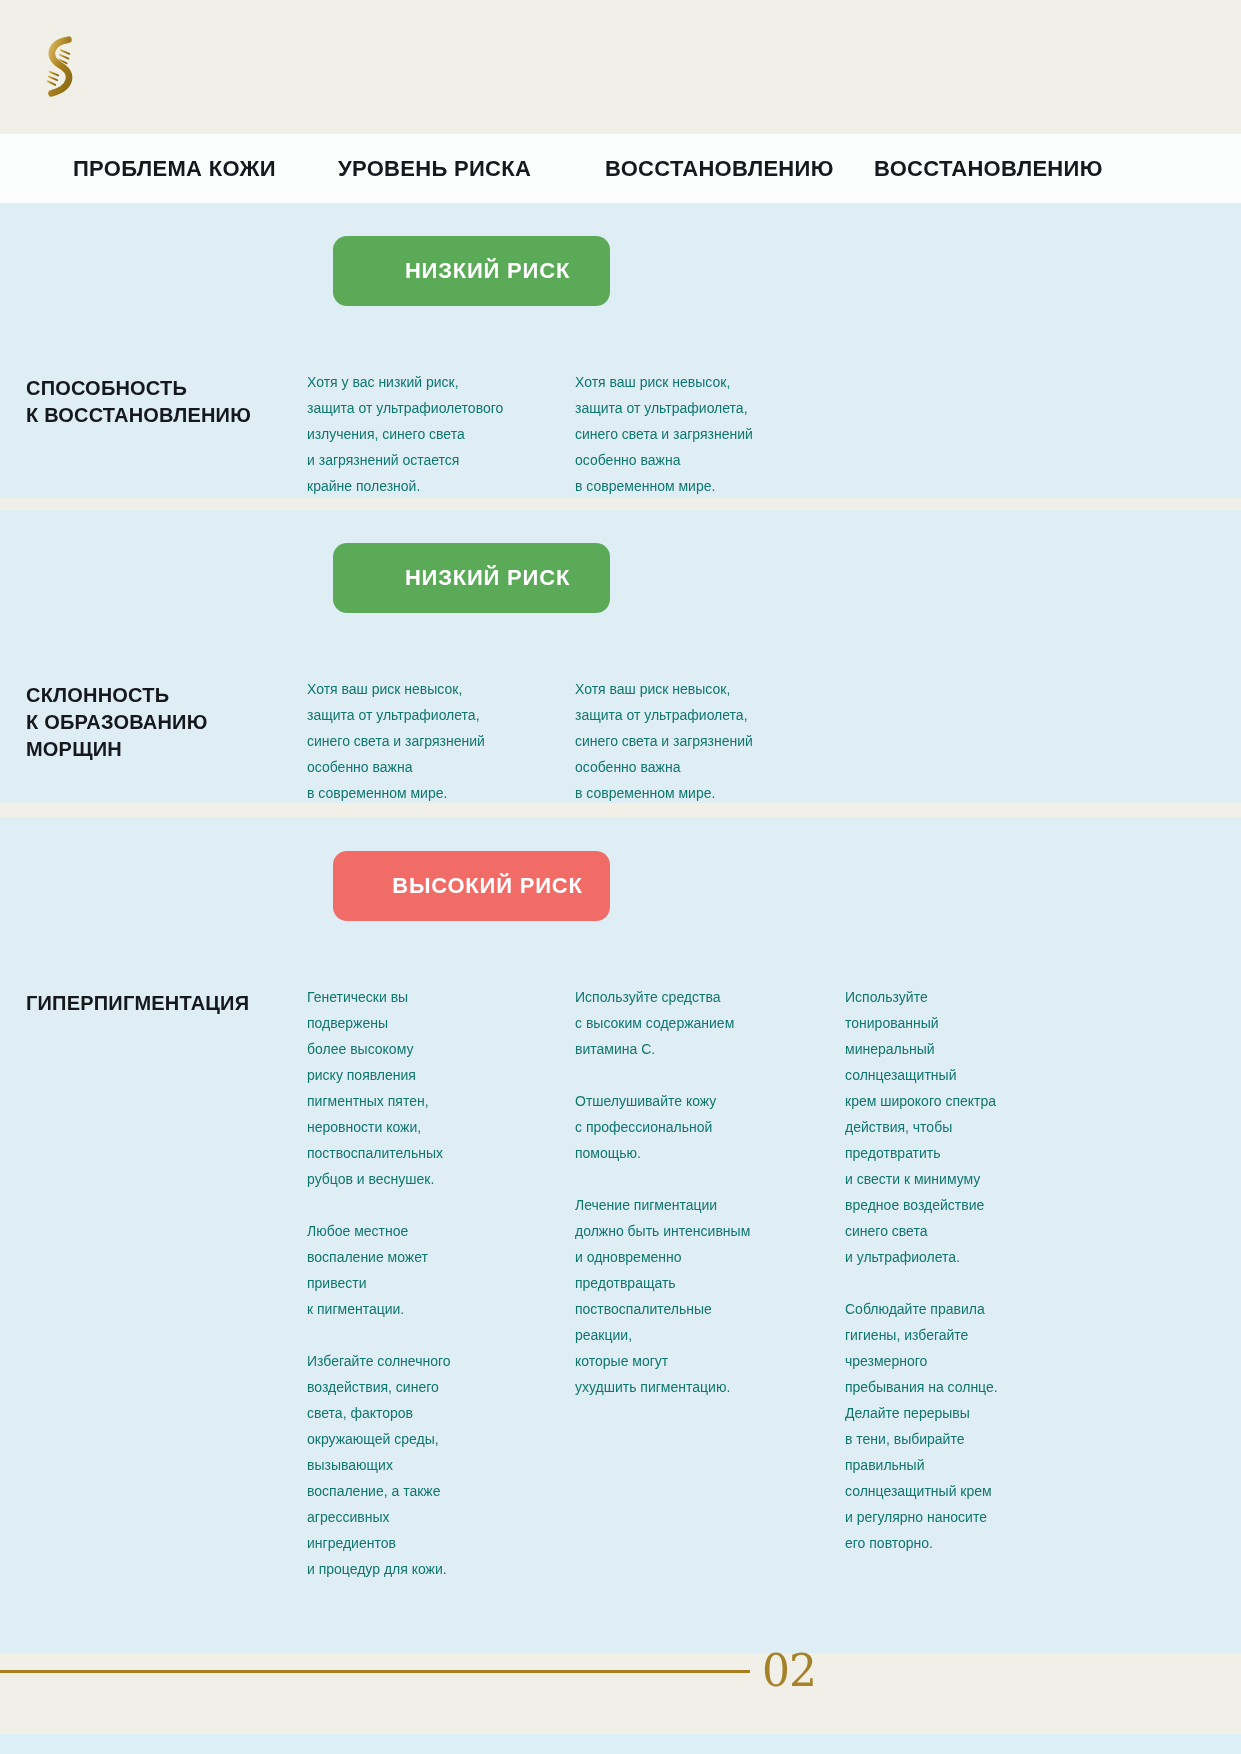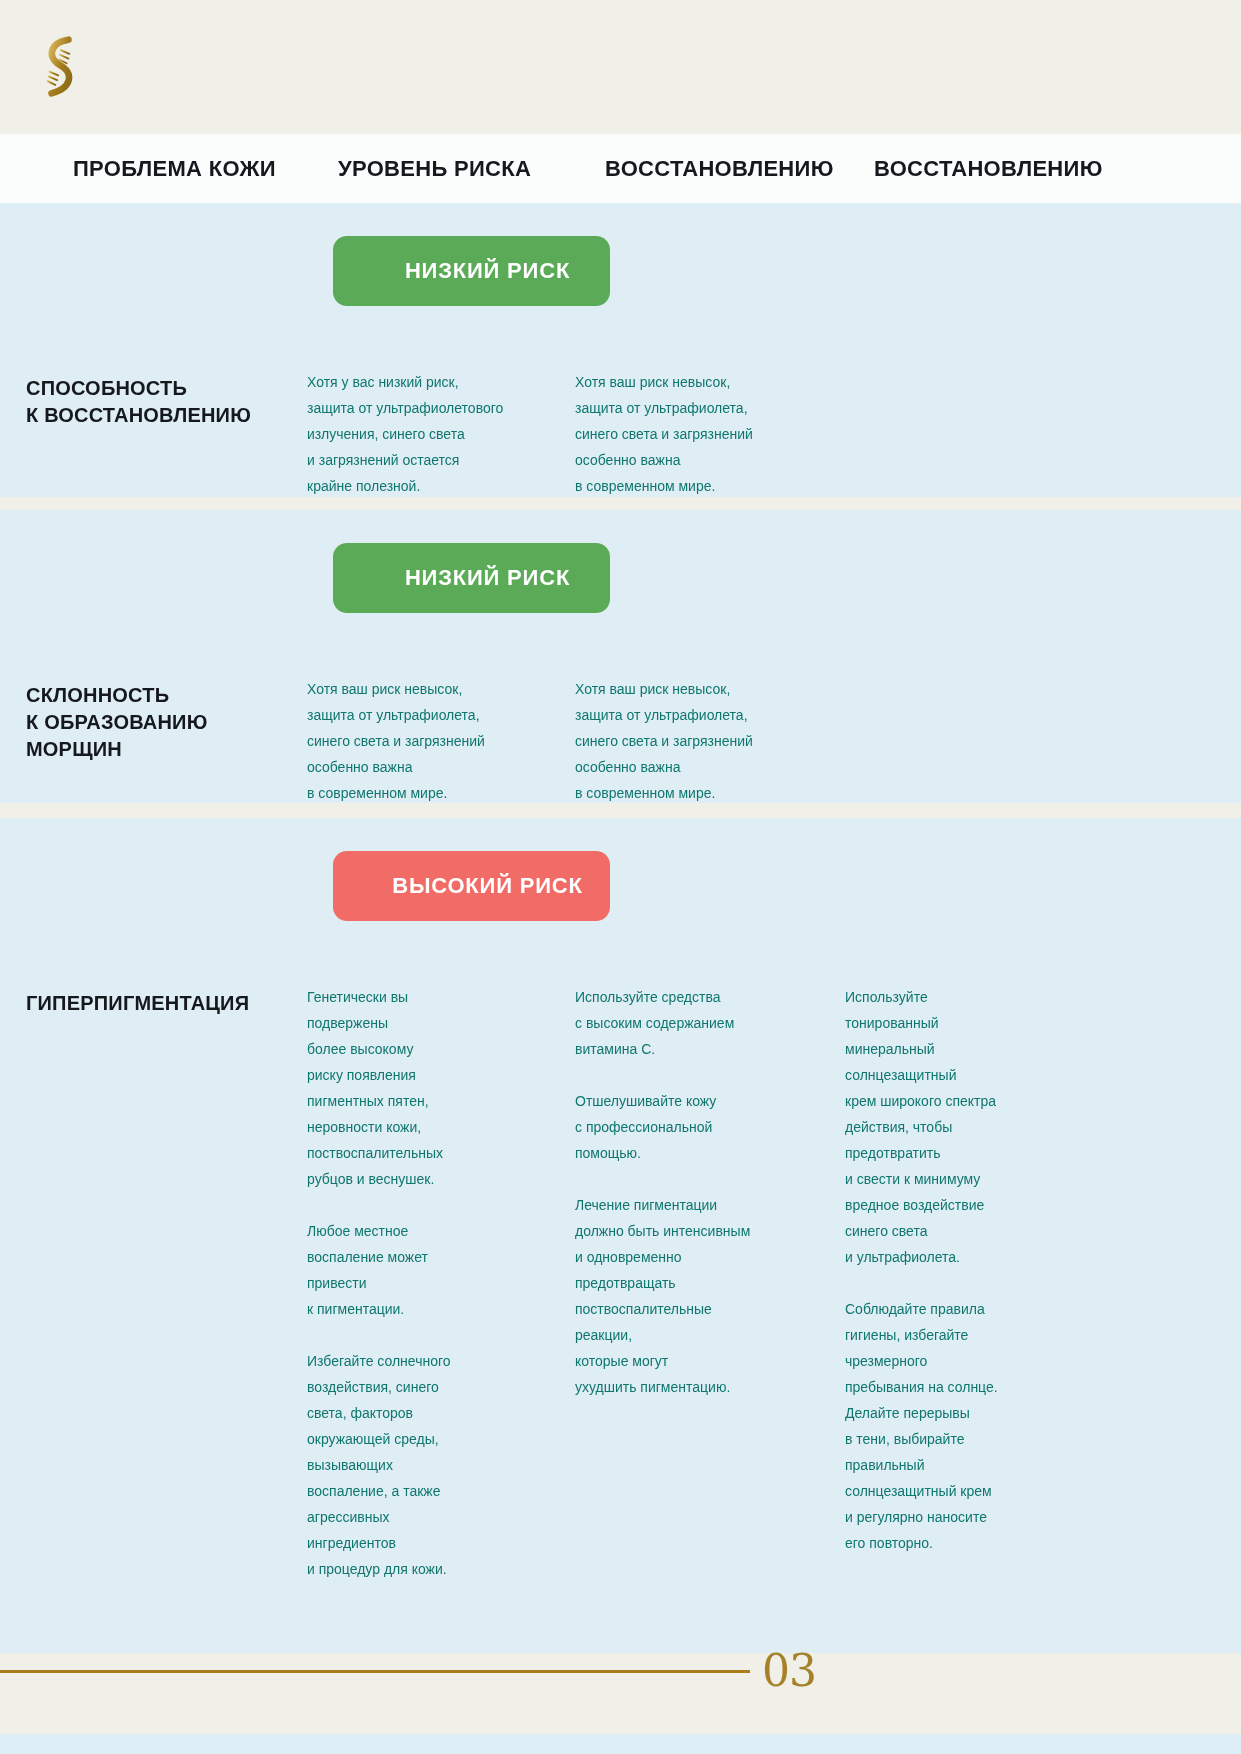--- a/index.html
+++ b/index.html
@@ -199,16 +199,16 @@
 предотвращать
 поствоспалительные
 реакции,
 которые могут
 ухудшить пигментацию.</p>
     </section>
 
   </div>
 
   <div class="footer-line"></div>
-  <div class="page-number">03</div>
+  <div class="page-number">02</div>
   <div class="bottom-strip"></div>
 
 </div>
 
 </body></html>

